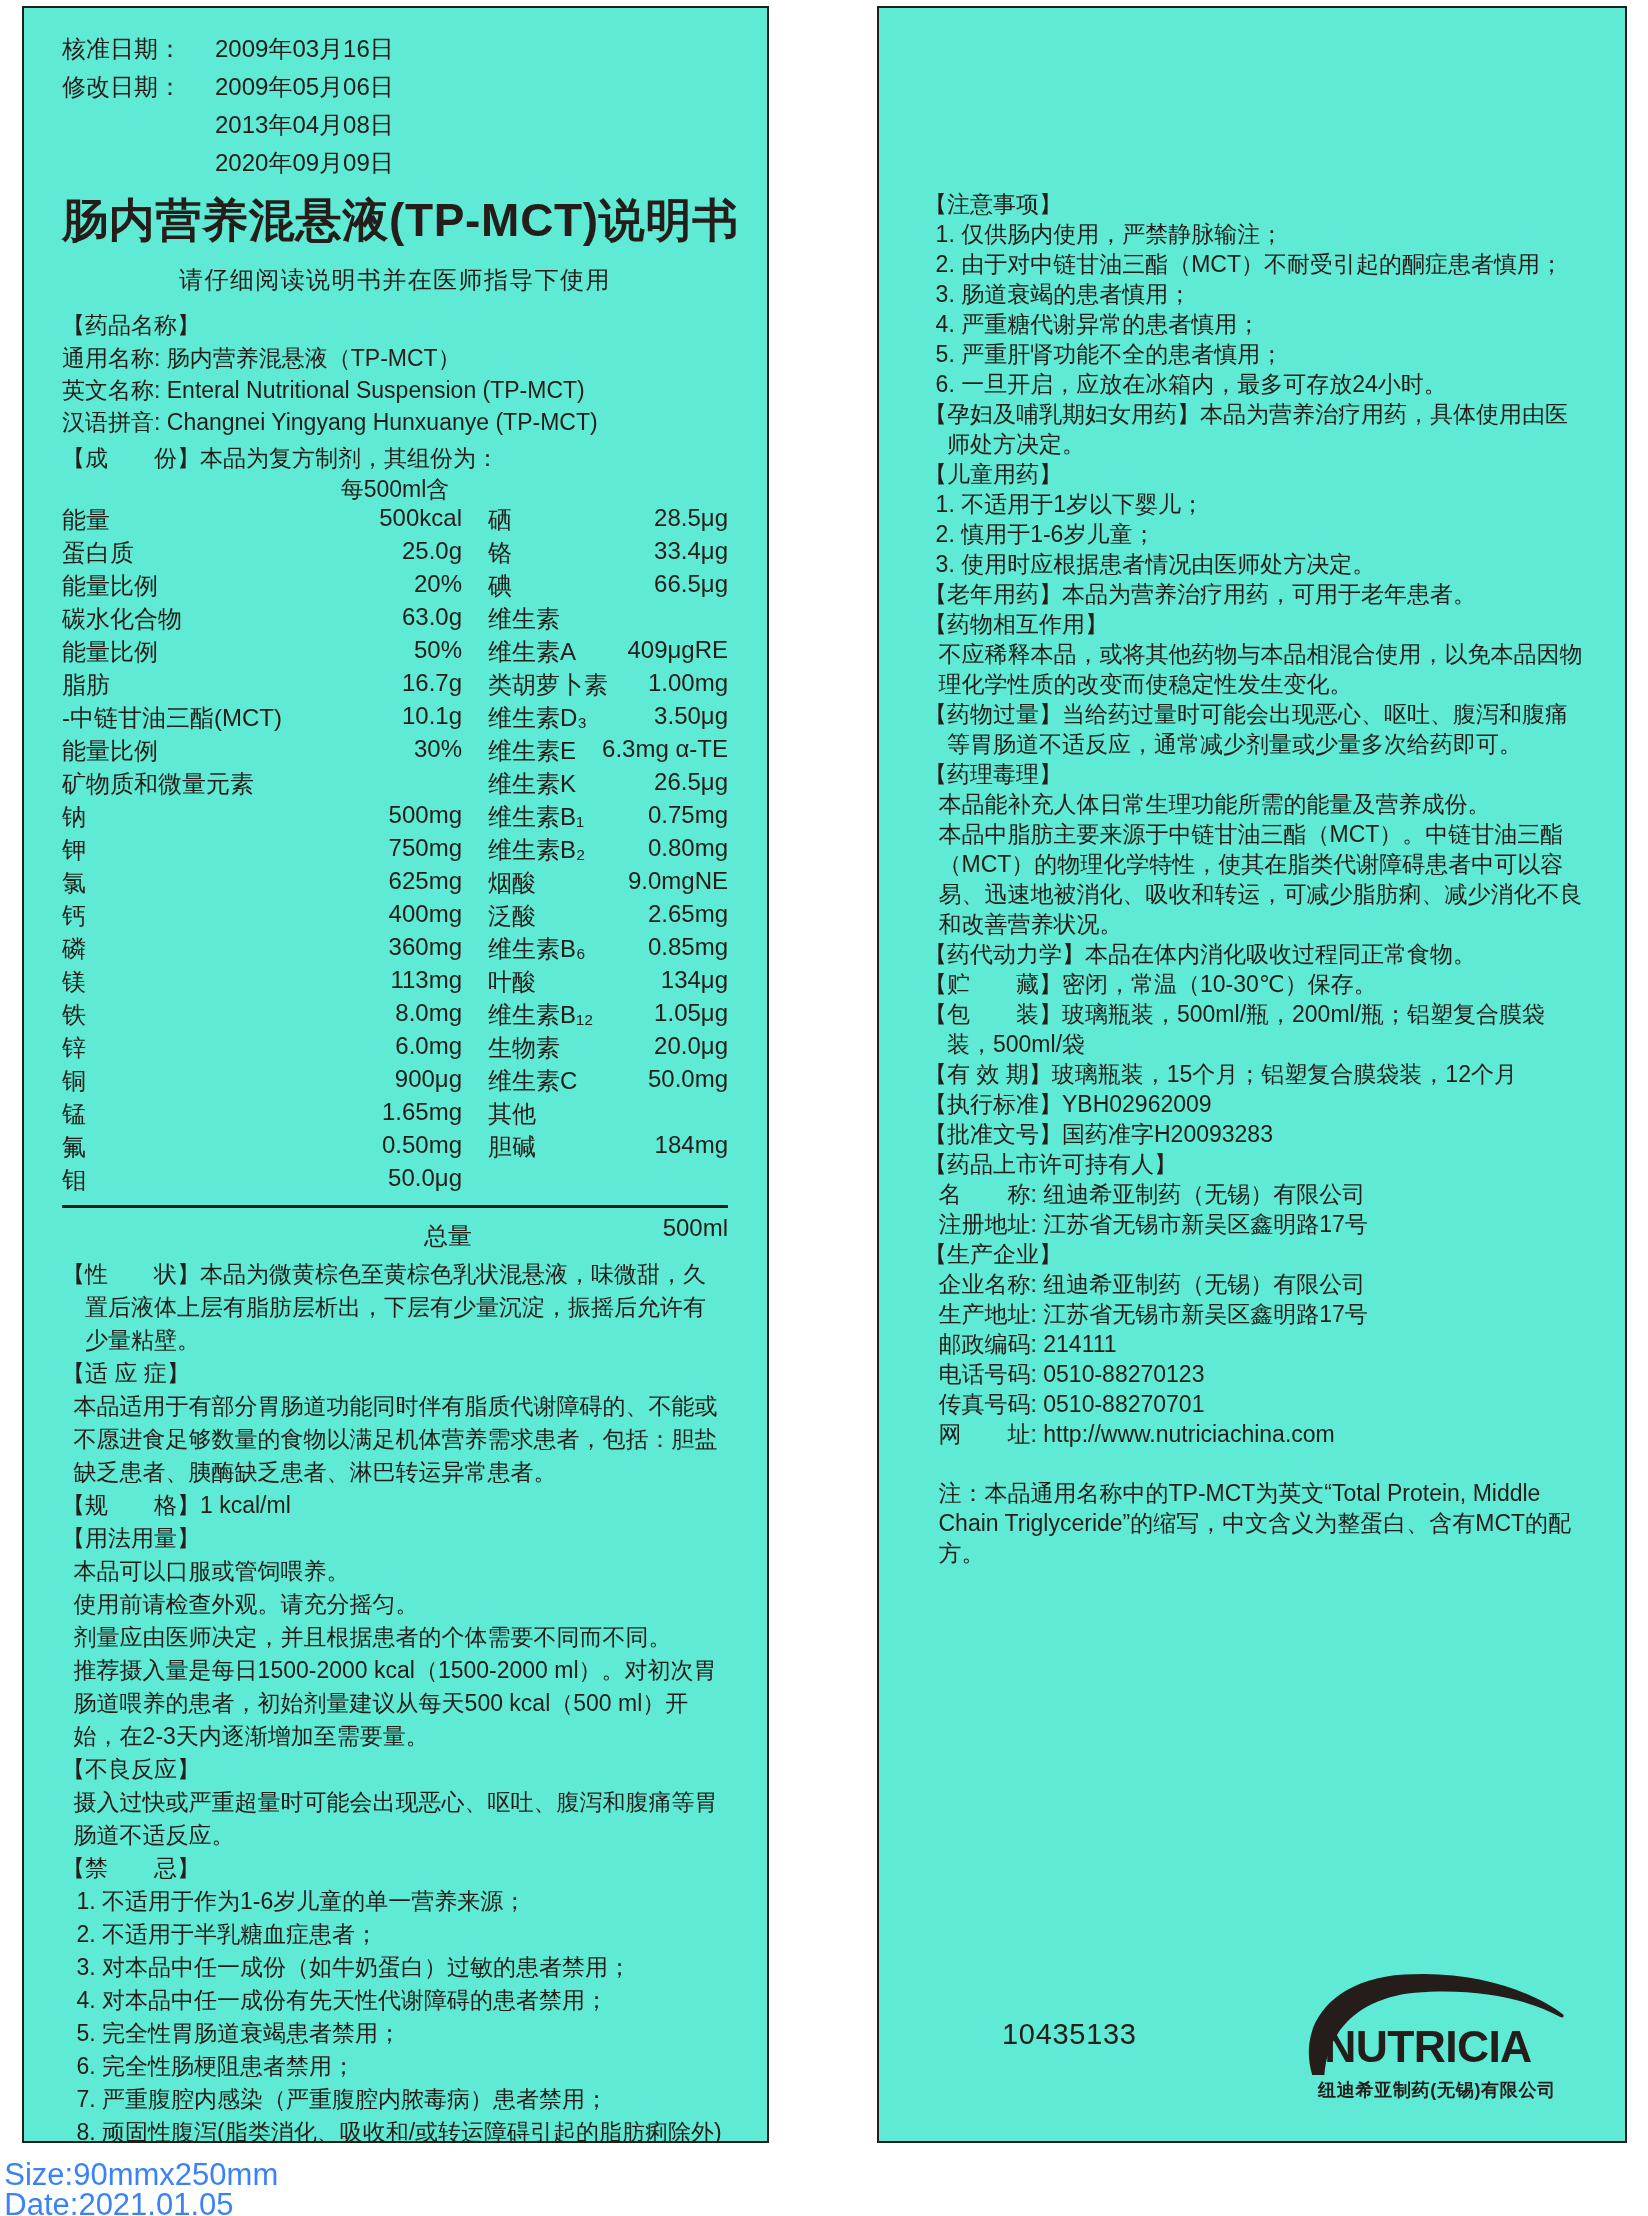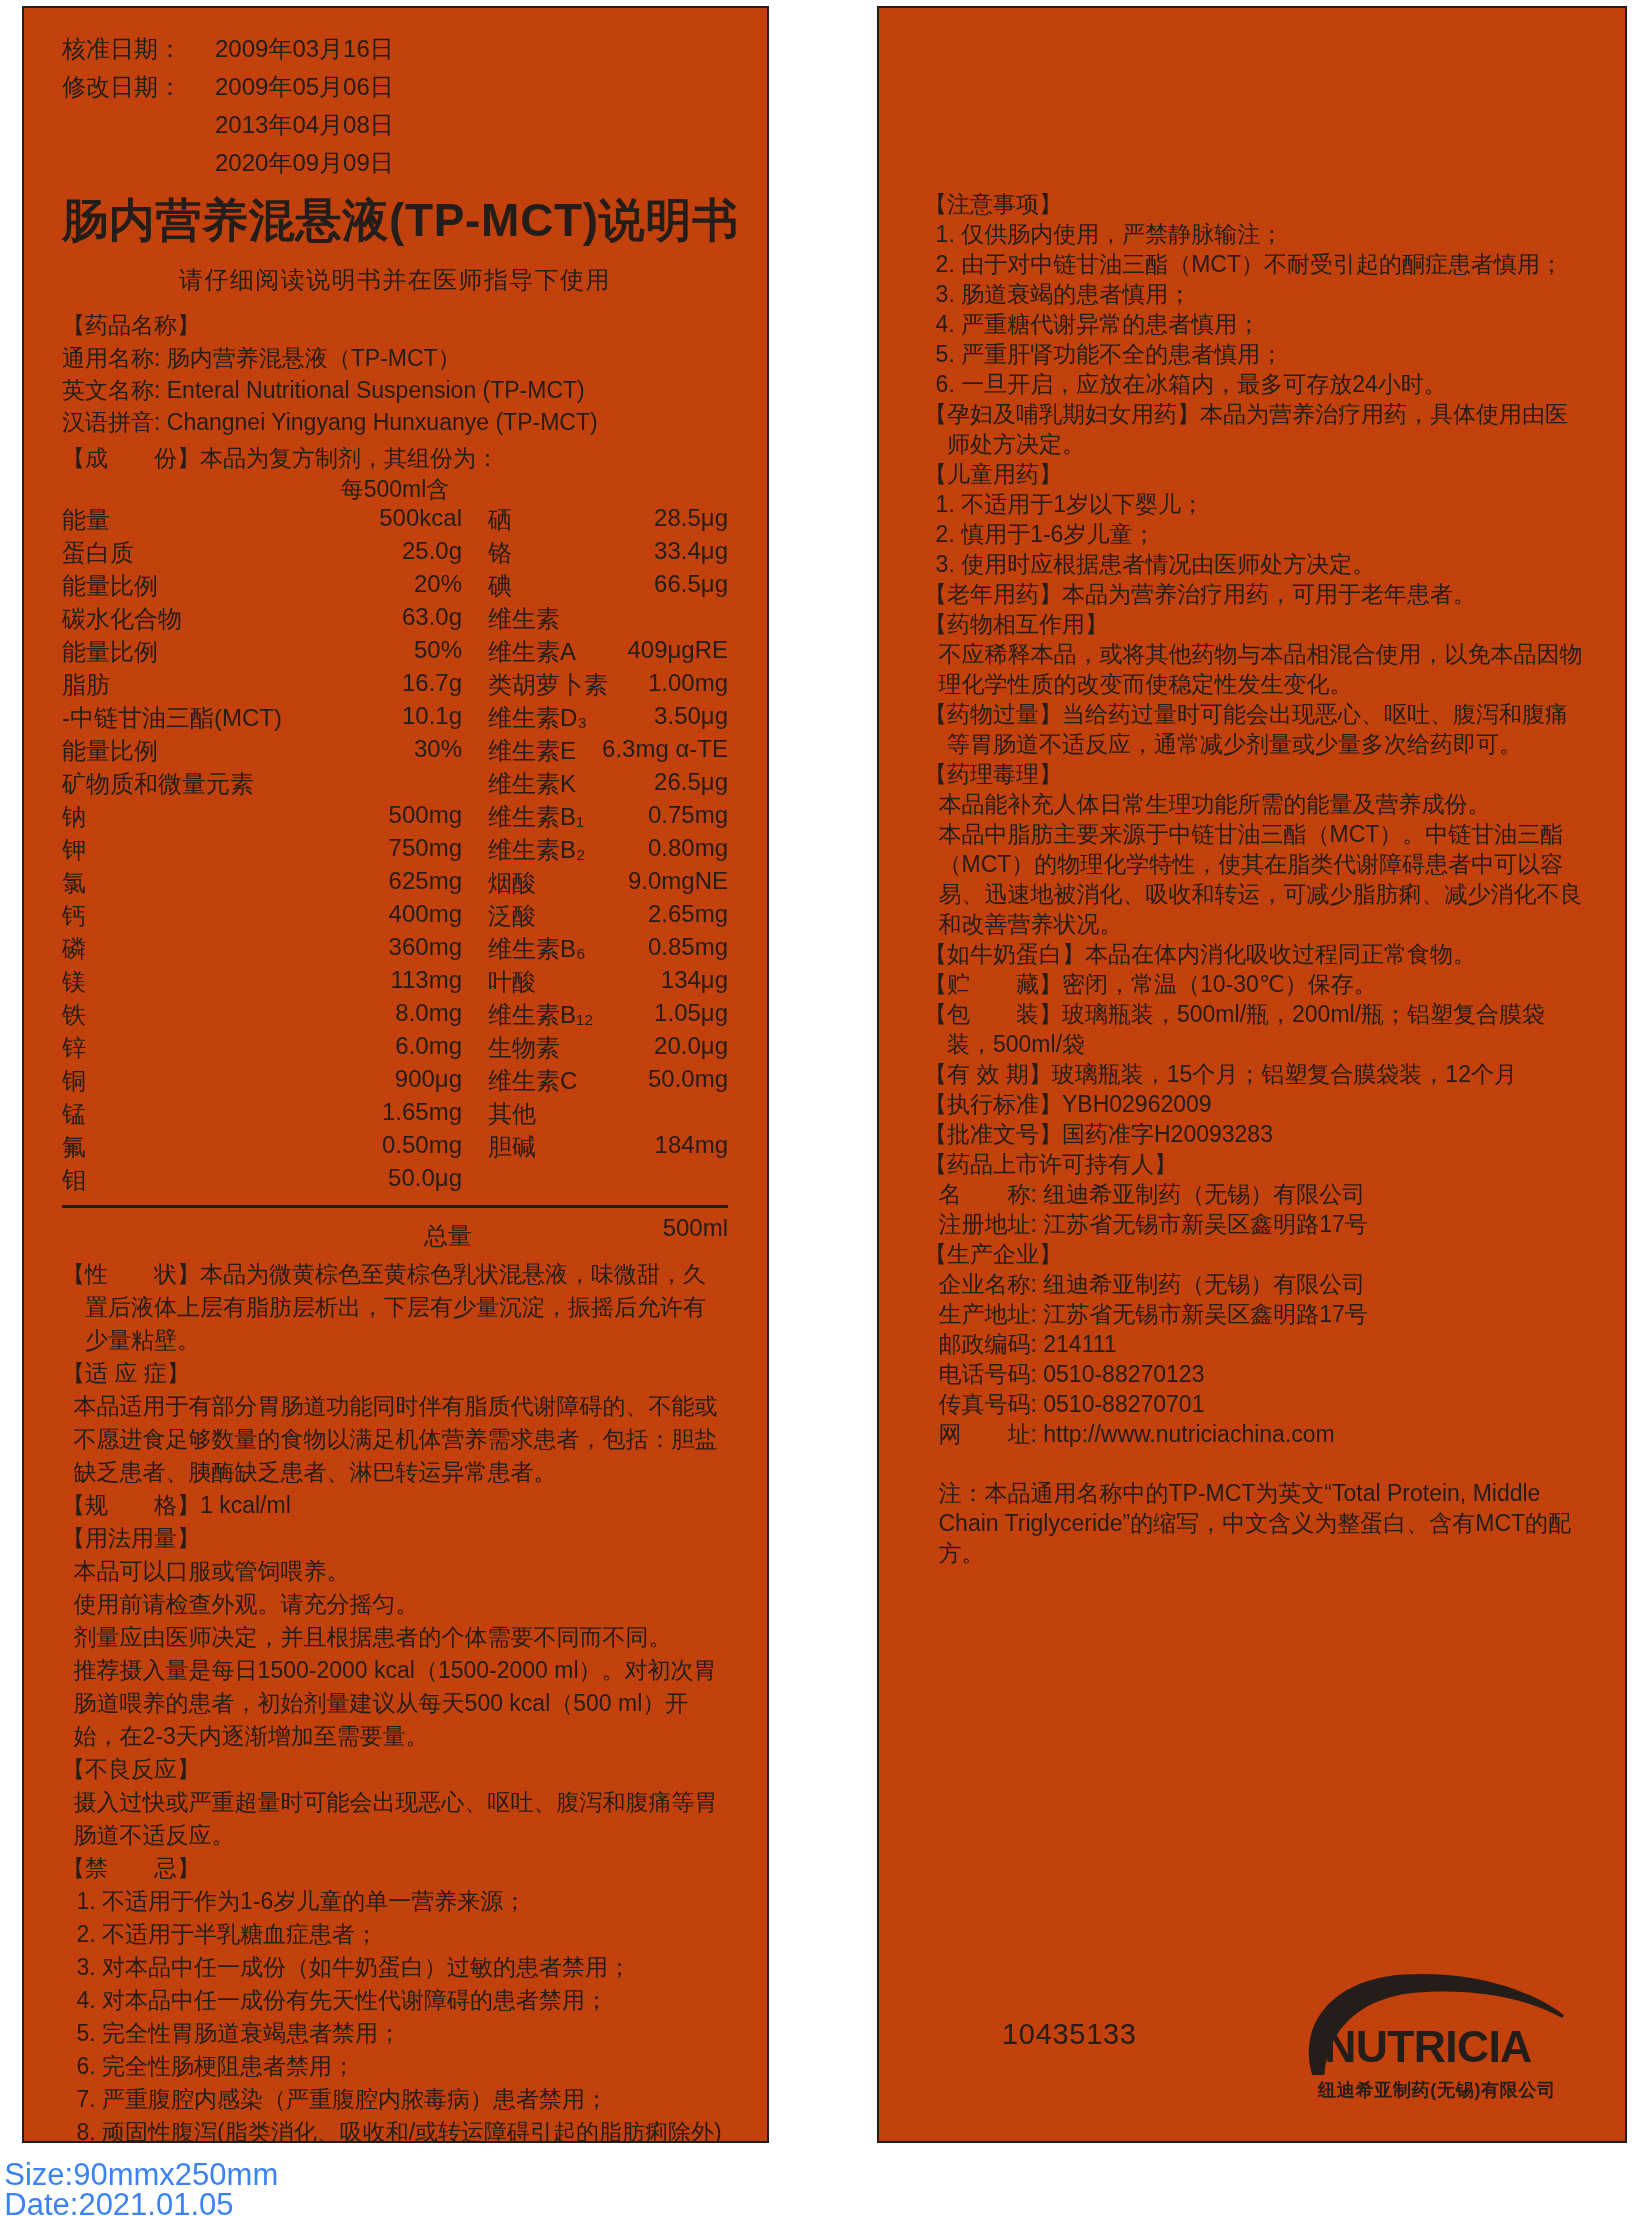--- a/index.html
+++ b/index.html
@@ -1,18 +1,18 @@
 <!DOCTYPE html>
 <html style="font-size:11.6px"><head>
 <meta charset="utf-8">
 <style>
   html,body { margin:0; padding:0; background:#e8e8e8; }
   .page { position:relative; width:1649px; height:2216px; background:#ffffff; overflow:hidden;
           font-family:"Liberation Sans","DejaVu Sans",sans-serif; color:#241d19; }
-  .panel { position:absolute; top:5.8px; height:2137px; background:#c2410c; border:2.9px solid #241d19;
+  .panel { position:absolute; top:5.8px; height:2137px; background:#5eead4; border:2.9px solid #241d19;
            box-sizing:border-box; overflow:hidden; }
   .panel-left  { left:22px;   width:747px; padding:22px 39px 0 38px; }
   .panel-right { left:877px; width:750px; padding:181px 36px 0 45px; }
 
   
   .dates { display:grid; grid-template-columns:153px 1fr; font-size:24px; line-height:38px; }
   .doc-title { margin:8.7px 0 0 0; font-size:46px; font-weight:bold; text-align:center; letter-spacing:0.7px; white-space:nowrap; }
   .doc-subtitle { margin-top:11.6px; font-size:24px; text-align:center; letter-spacing:1.4px; }
   .name-block { margin-top:13px; }
   .sec { font-size:23px; line-height:33px; }
@@ -362,21 +362,21 @@
     <div class="rline rpara">不应稀释本品，或将其他药物与本品相混合使用，以免本品因物理化学性质的改变而使稳定性发生变化。</div>
 
     <div class="rline hpara">【药物过量】当给药过量时可能会出现恶心、呕吐、腹泻和腹痛等胃肠道不适反应，通常减少剂量或少量多次给药即可。</div>
 
     <div class="rline">【药理毒理】</div>
     <div>
         <div class="rline rpara">本品能补充人体日常生理功能所需的能量及营养成份。</div>
         <div class="rline rpara">本品中脂肪主要来源于中链甘油三酯（MCT）。中链甘油三酯（MCT）的物理化学特性，使其在脂类代谢障碍患者中可以容易、迅速地被消化、吸收和转运，可减少脂肪痢、减少消化不良和改善营养状况。</div>
       </div>
 
-    <div class="rline hpara">【如牛奶蛋白】本品在体内消化吸收过程同正常食物。</div>
+    <div class="rline hpara">【药代动力学】本品在体内消化吸收过程同正常食物。</div>
     <div class="rline hpara">【贮　　藏】密闭，常温（10-30℃）保存。</div>
     <div class="rline hpara">【包　　装】玻璃瓶装，500ml/瓶，200ml/瓶；铝塑复合膜袋装，500ml/袋</div>
     <div class="rline hpara">【有 效 期】玻璃瓶装，15个月；铝塑复合膜袋装，12个月</div>
     <div class="rline">【执行标准】YBH02962009</div>
     <div class="rline">【批准文号】国药准字H20093283</div>
 
     <div class="rline">【药品上市许可持有人】</div>
     <div>
         <div class="rline rpara">名　　称: 纽迪希亚制药（无锡）有限公司</div>
         <div class="rline rpara">注册地址: 江苏省无锡市新吴区鑫明路17号</div>

